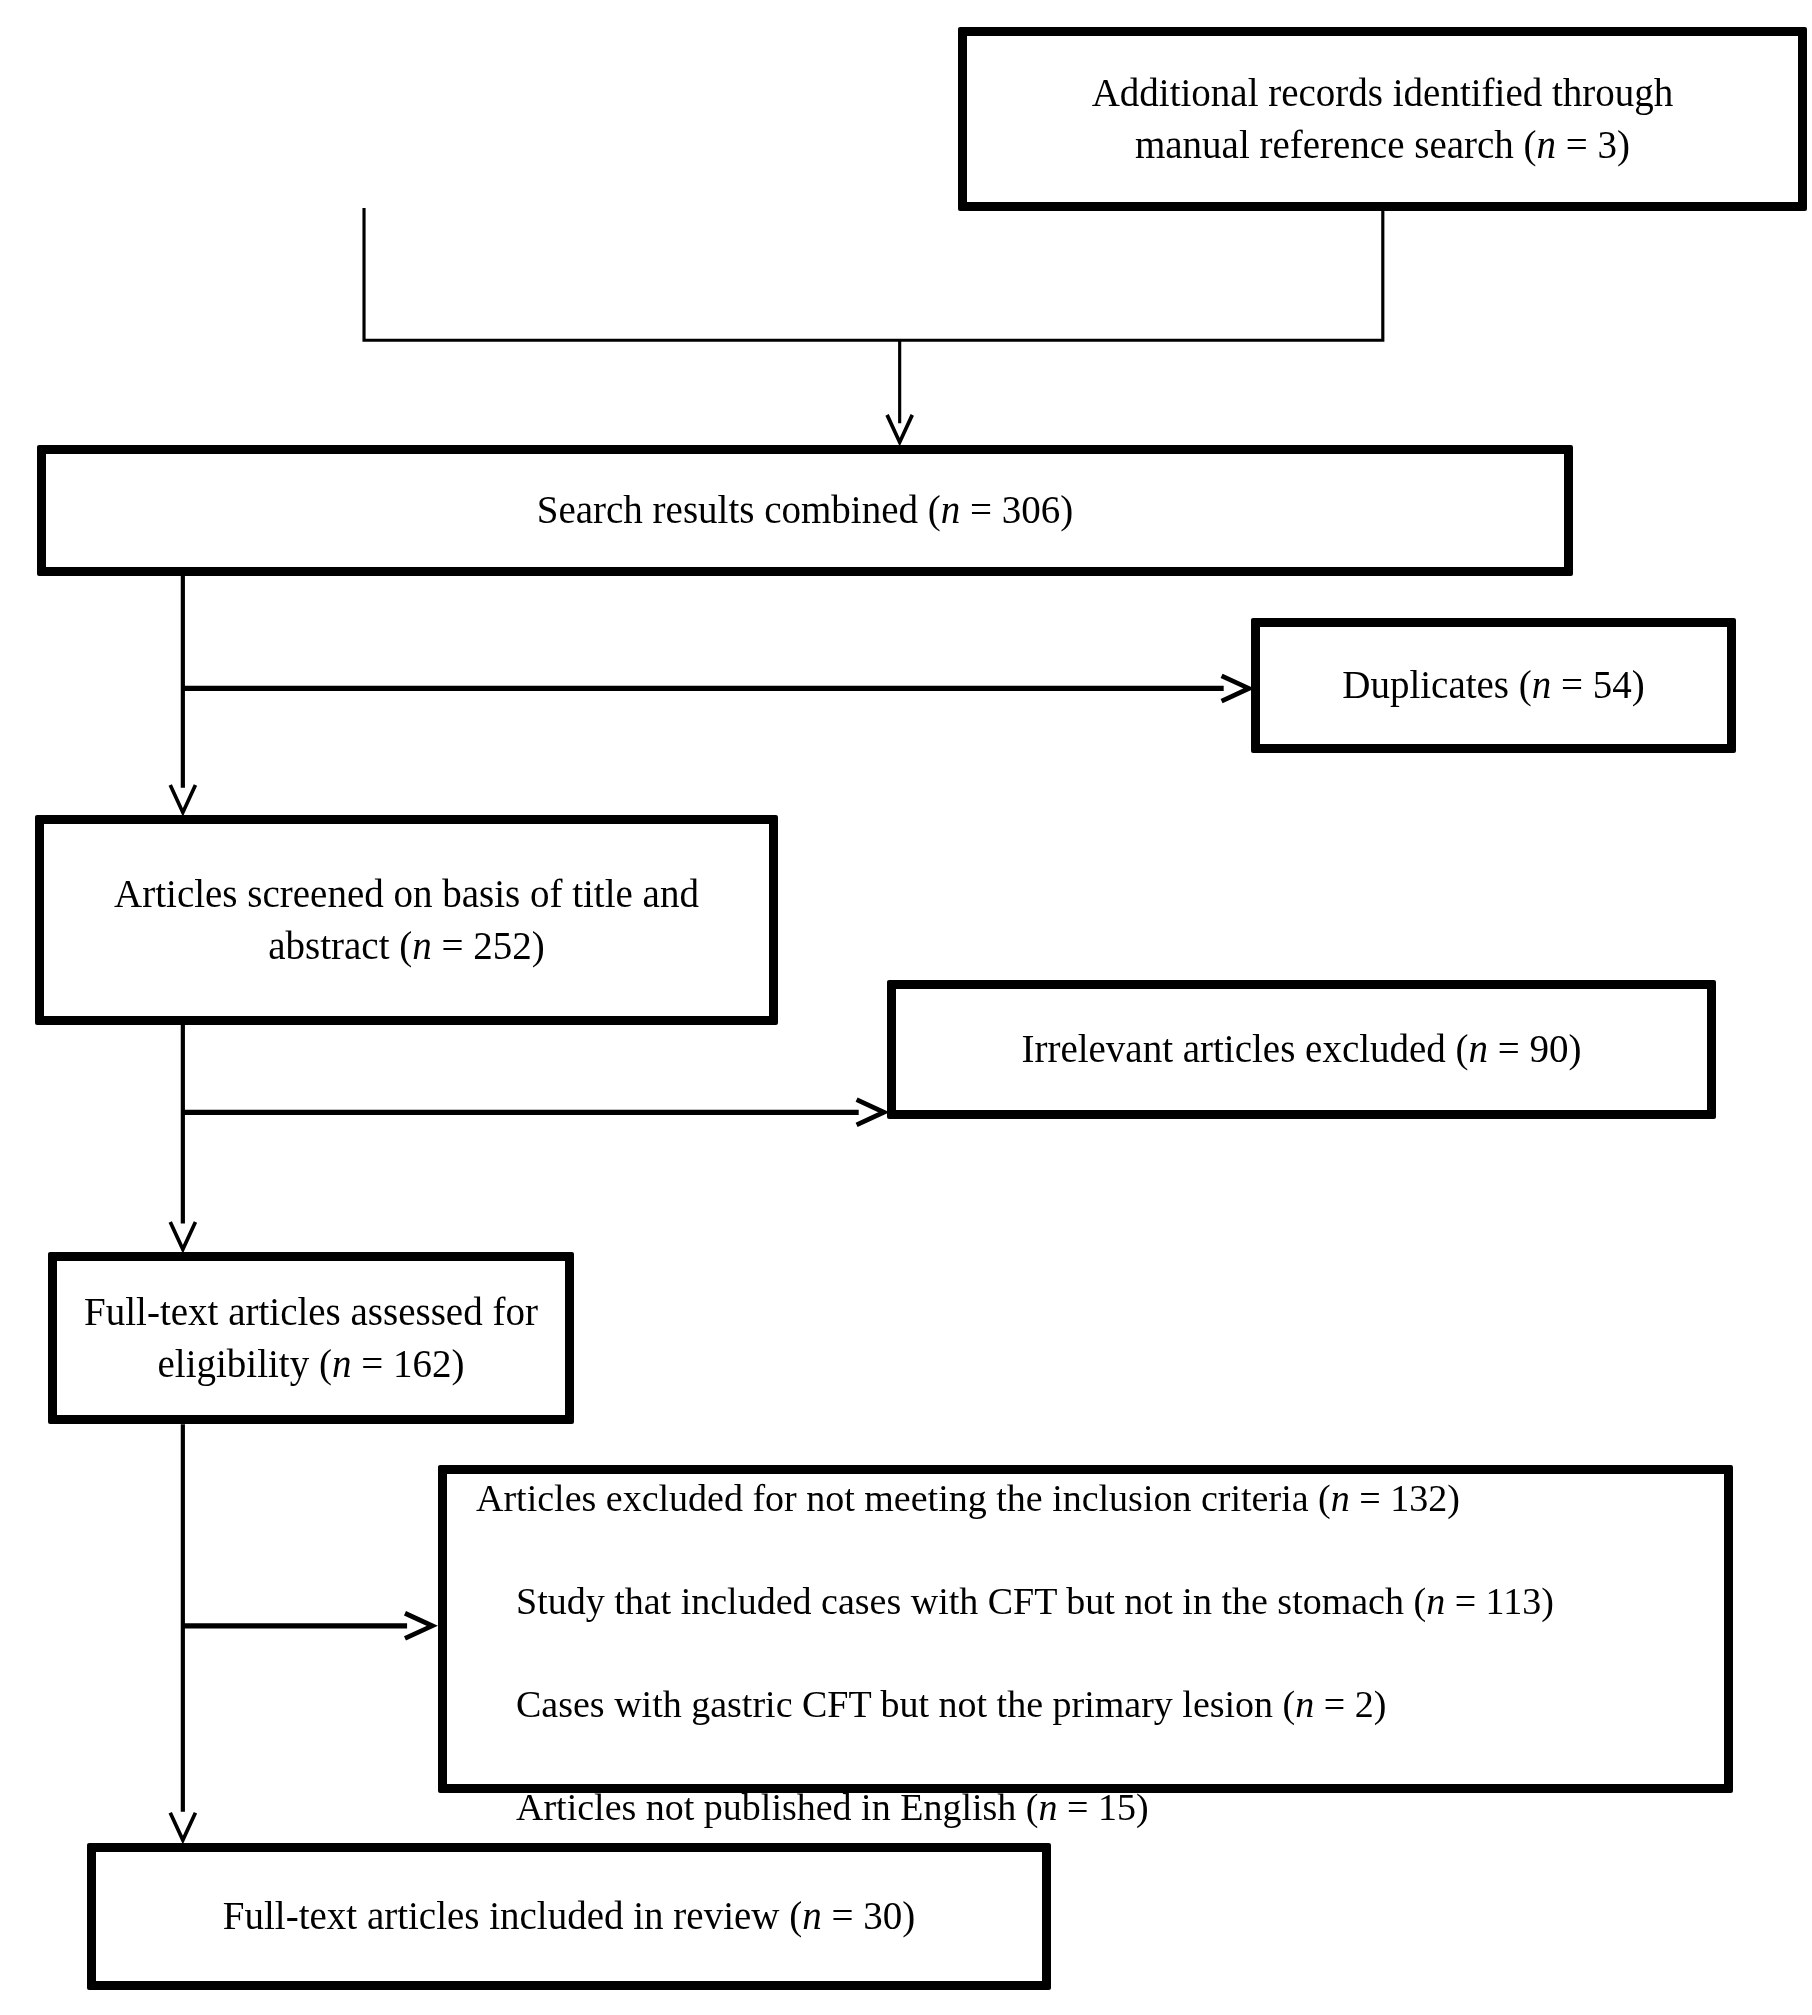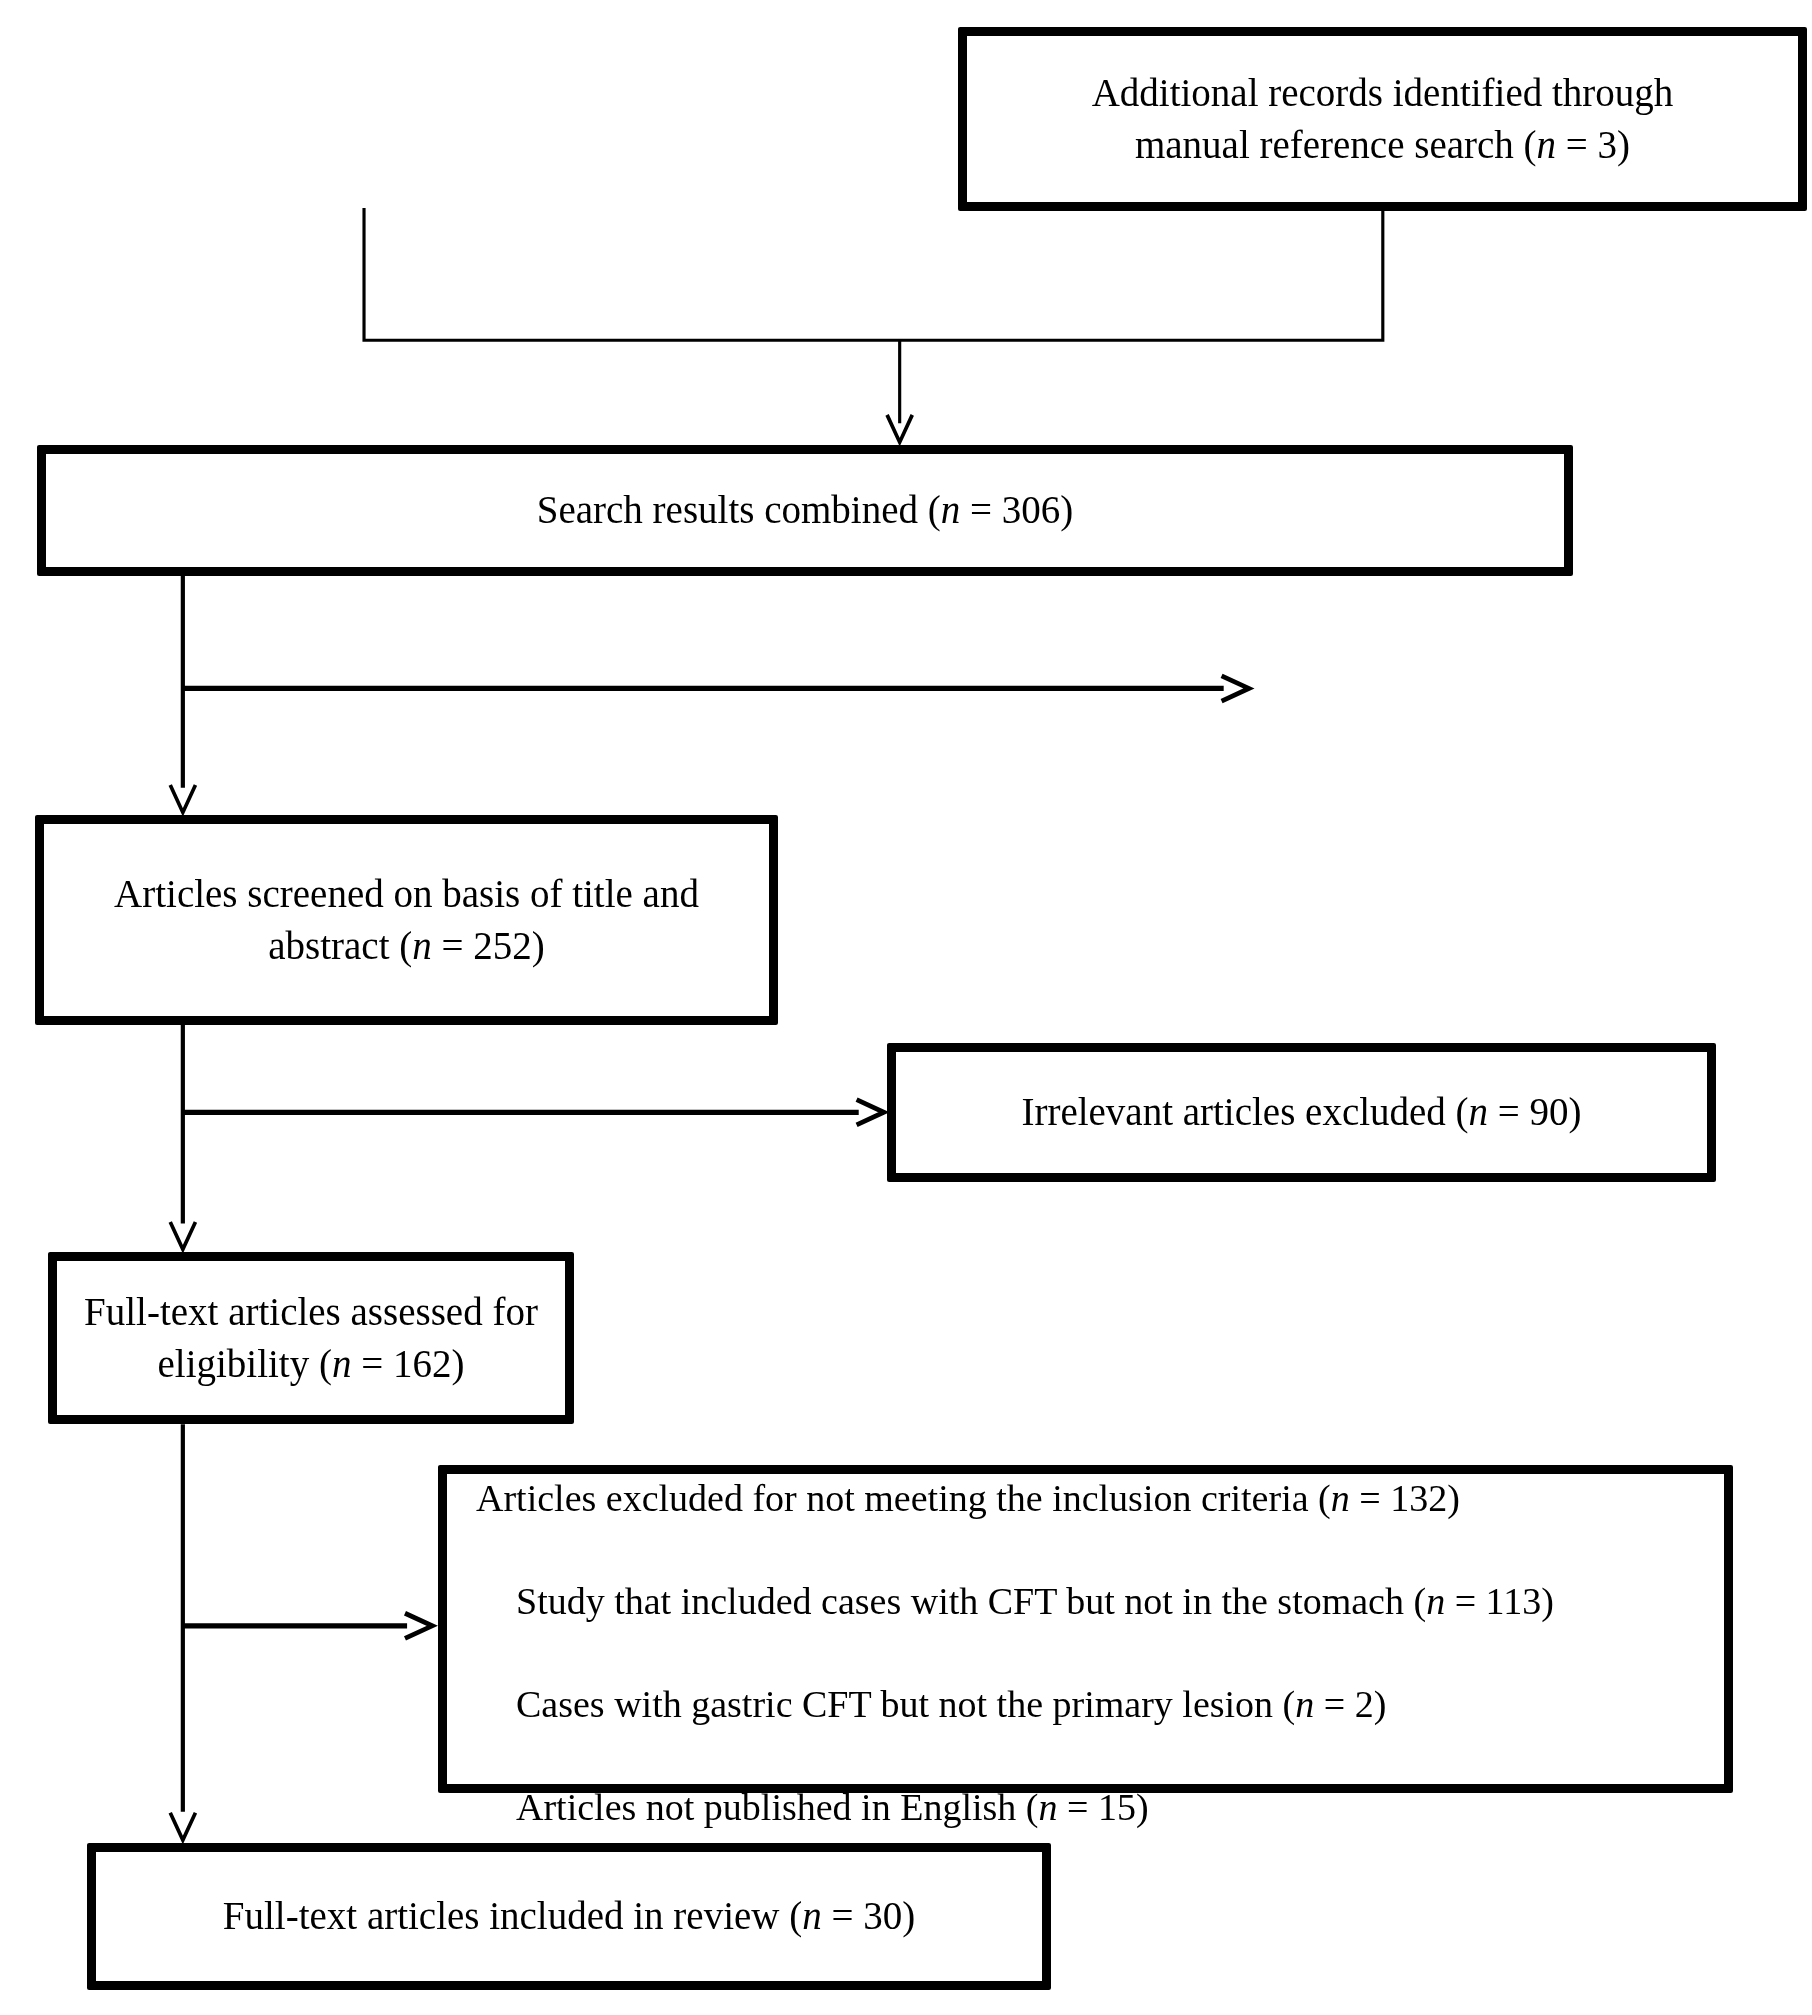--- a/index.html
+++ b/index.html
@@ -41,21 +41,21 @@
     line-height: 1.34;
     width: 100%;
     padding: 0 10.5px;
     box-sizing: border-box;
   }
   .box-a { left: 39px;   top: 28px;   width: 649px; height: 182px; }
   .box-b { left: 958px; top: 27px;   width: 849px; height: 184px; }
   .box-c { left: 37px;   top: 445px;  width: 1536px; height: 131px; }
   .box-e { left: 1251px; top: 618px; width: 485px;  height: 135px; }
   .box-d { left: 35px;   top: 815px; width: 743px; height: 210px; }
-  .box-f { left: 887px; top: 1043px; width: 829px; height: 139px; }
+  .box-f { left: 887px; top: 980px; width: 829px; height: 139px; }
   .box-g { left: 48px;   top: 1252px; width: 526px; height: 172px; }
   .box-h {
     left: 438px; top: 1465px; width: 1295px; height: 328px;
     align-items: stretch;
     text-align: left;
   }
   .box-i { left: 87px;  top: 1843px; width: 964px; height: 147px; }
   .excl-line {
     font-size: 38px;
     line-height: 1.45;
@@ -113,20 +113,23 @@
 
   <div class="box box-b">
     <div class="label">Additional records identified through
 manual reference search (<i>n</i> = 3)</div>
   </div>
 
   <div class="box box-c">
     <div class="label">Search results combined (<i>n</i> = 306)</div>
   </div>
 
+  <div class="box box-e">
+    <div class="label">Duplicates (<i>n</i> = 54)</div>
+  </div>
 
   <div class="box box-d">
     <div class="label">Articles screened on basis of title and
 abstract (<i>n</i> = 252)</div>
   </div>
 
   <div class="box box-f">
     <div class="label">Irrelevant articles excluded (<i>n</i> = 90)</div>
   </div>
 

